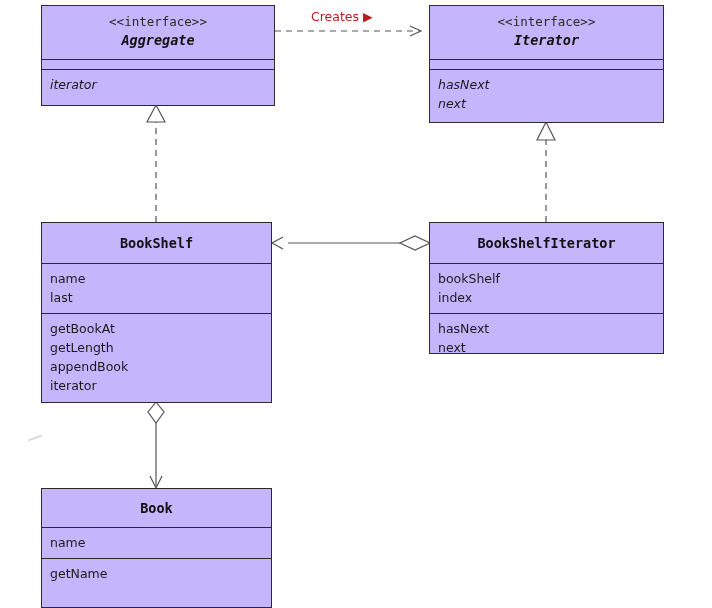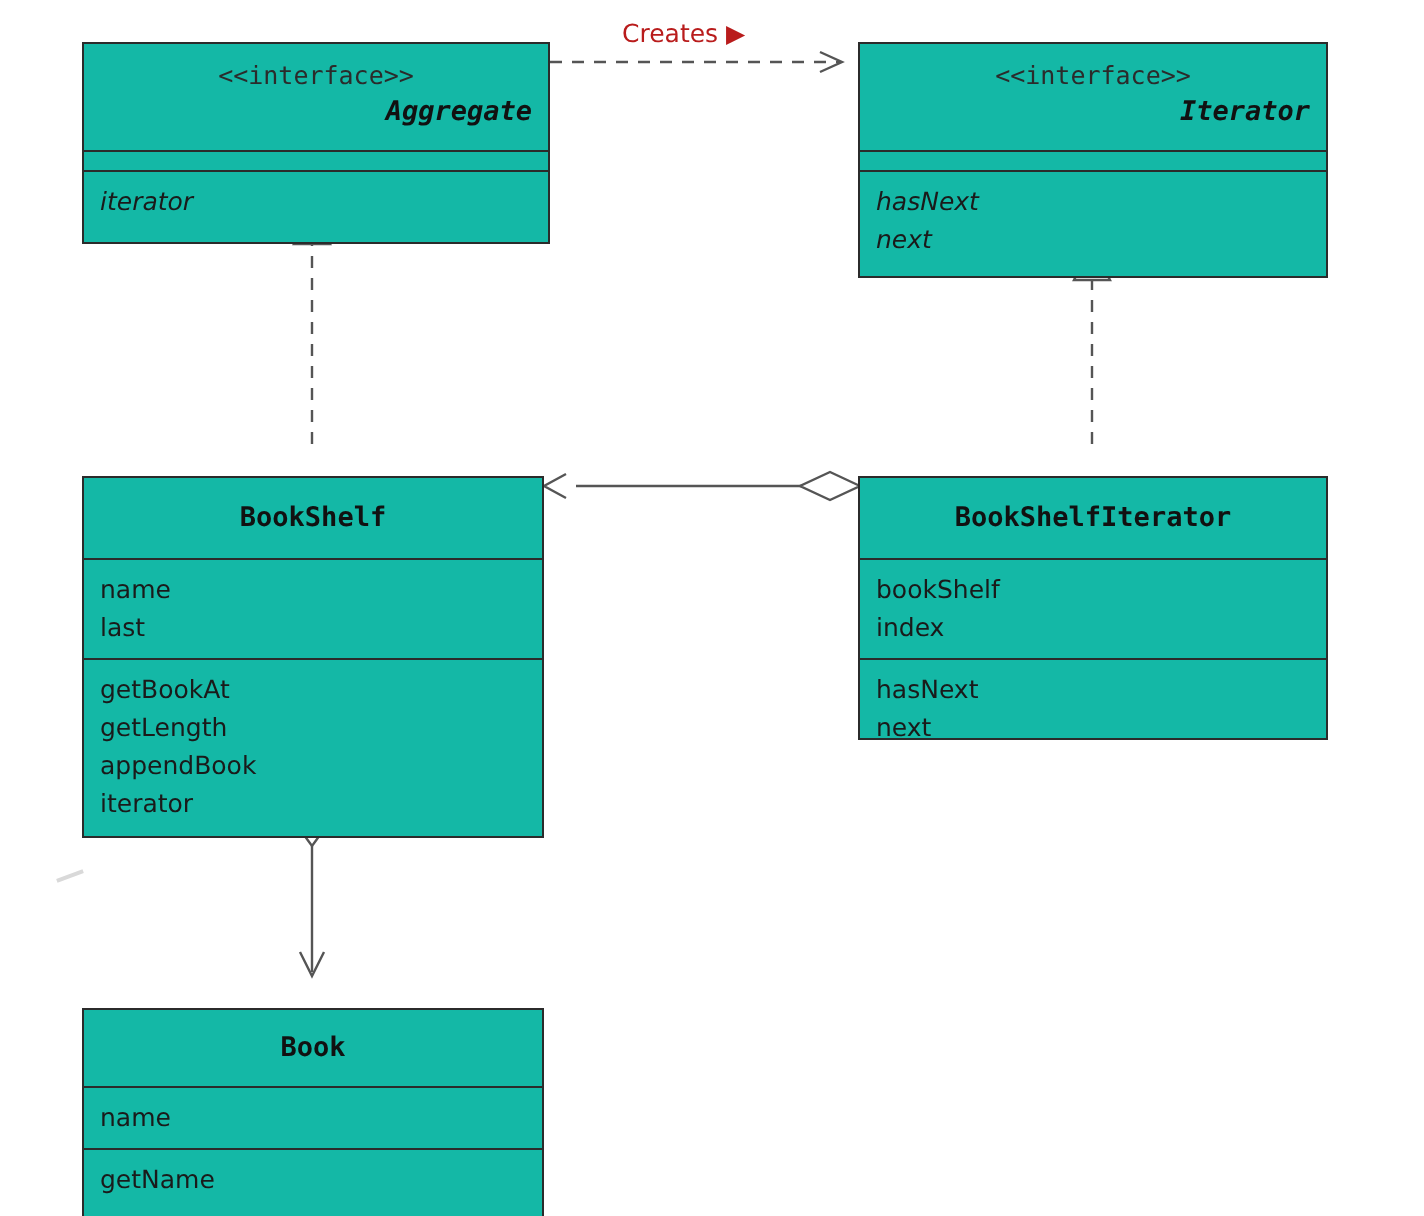--- a/index.html
+++ b/index.html
@@ -19,23 +19,22 @@
     position: absolute;
     left: 0;
     top: 0;
     width: 712px;
     height: 608px;
   }
   .uml-class {
     position: absolute;
     box-sizing: border-box;
     border: 1px solid #2b2b2b;
-    background: #14b8a6;
+    background: #c4b5fd;
     z-index: 2;
-    margin-top: 16px;
   }
   .uml-section {
     box-sizing: border-box;
     border-bottom: 1px solid #2b2b2b;
     padding: 5px 8px 6px 8px;
   }
   .uml-section:last-child {
     border-bottom: none;
   }
   .uml-header {
@@ -55,21 +54,20 @@
     display: block;
     font-family: "DejaVu Sans Mono", monospace;
     font-size: 13.5px;
     font-weight: bold;
     color: #111111;
     line-height: 19px;
     margin-top: 1px;
   }
   .cls-name.italic {
     font-style: italic;
-    text-align: right;
   }
   .member {
     display: block;
     font-family: "DejaVu Sans", sans-serif;
     font-size: 12.5px;
     line-height: 19px;
     color: #1a1a1a;
     white-space: nowrap;
   }
   .member.italic {

